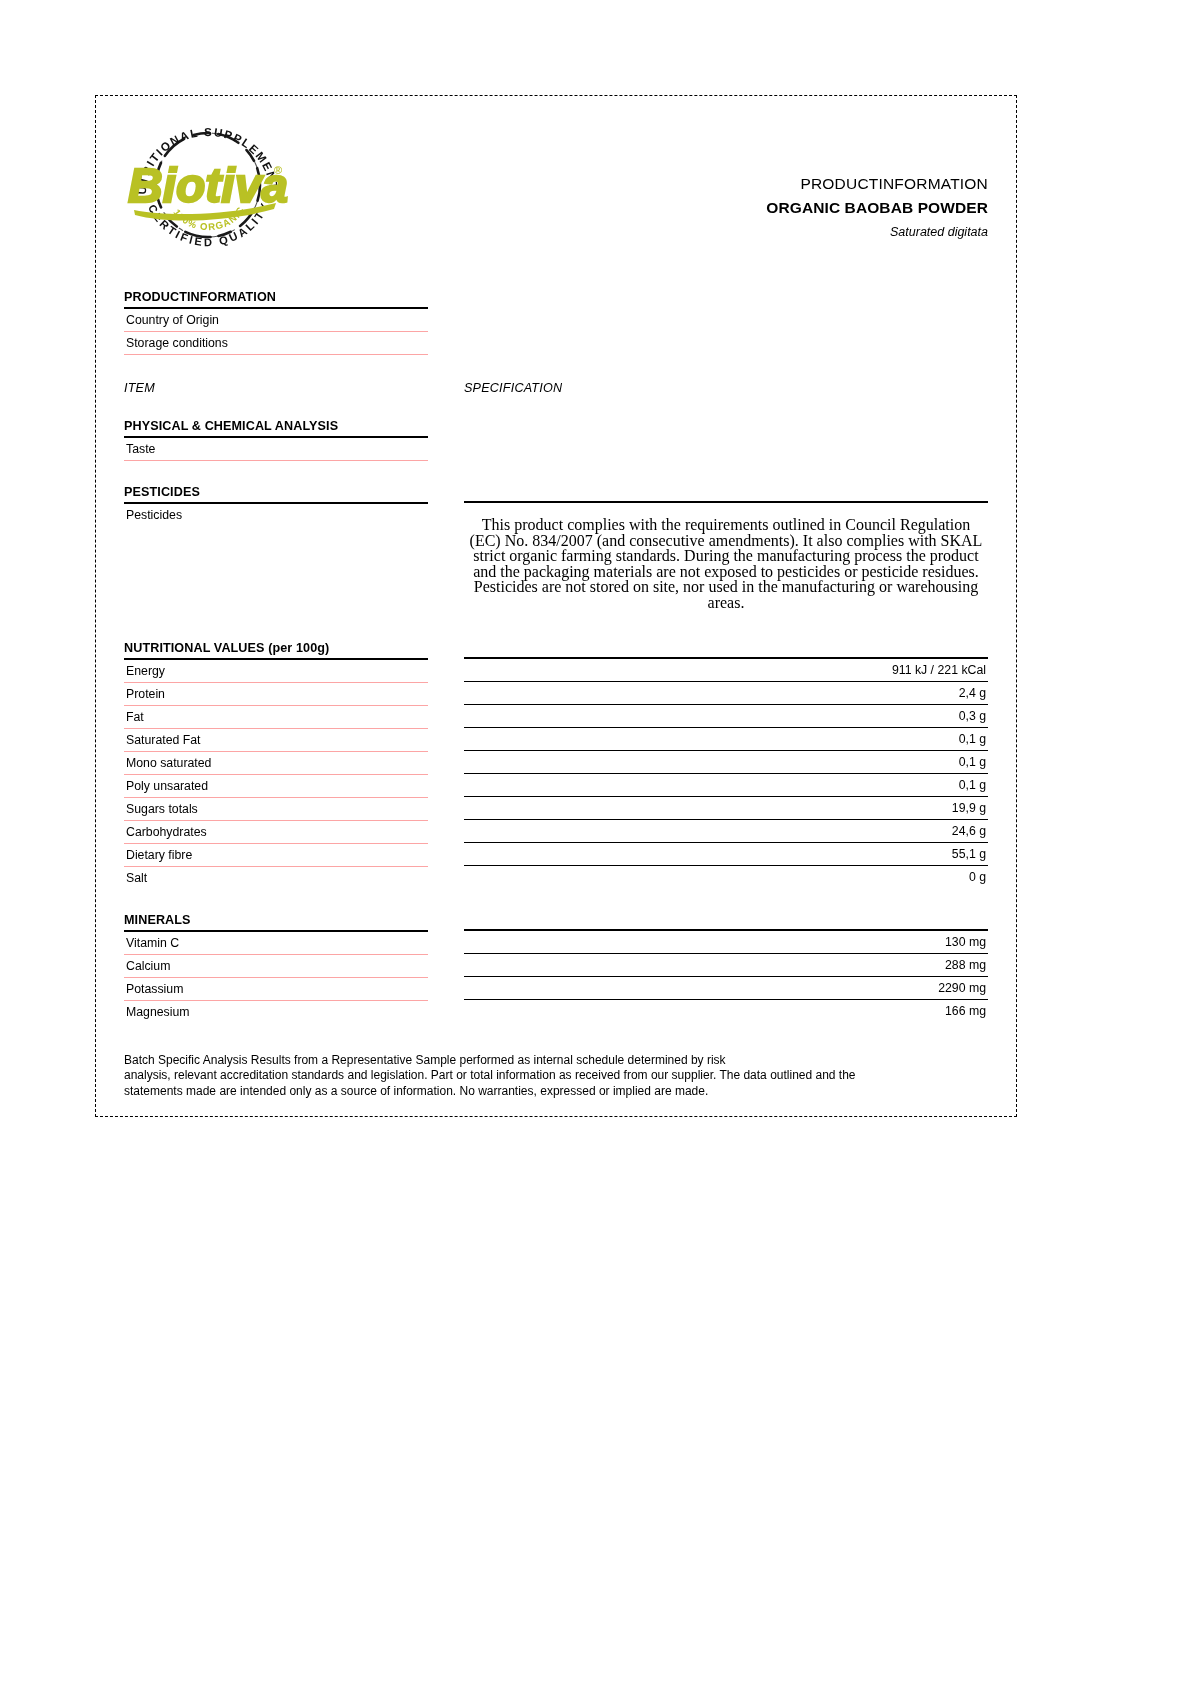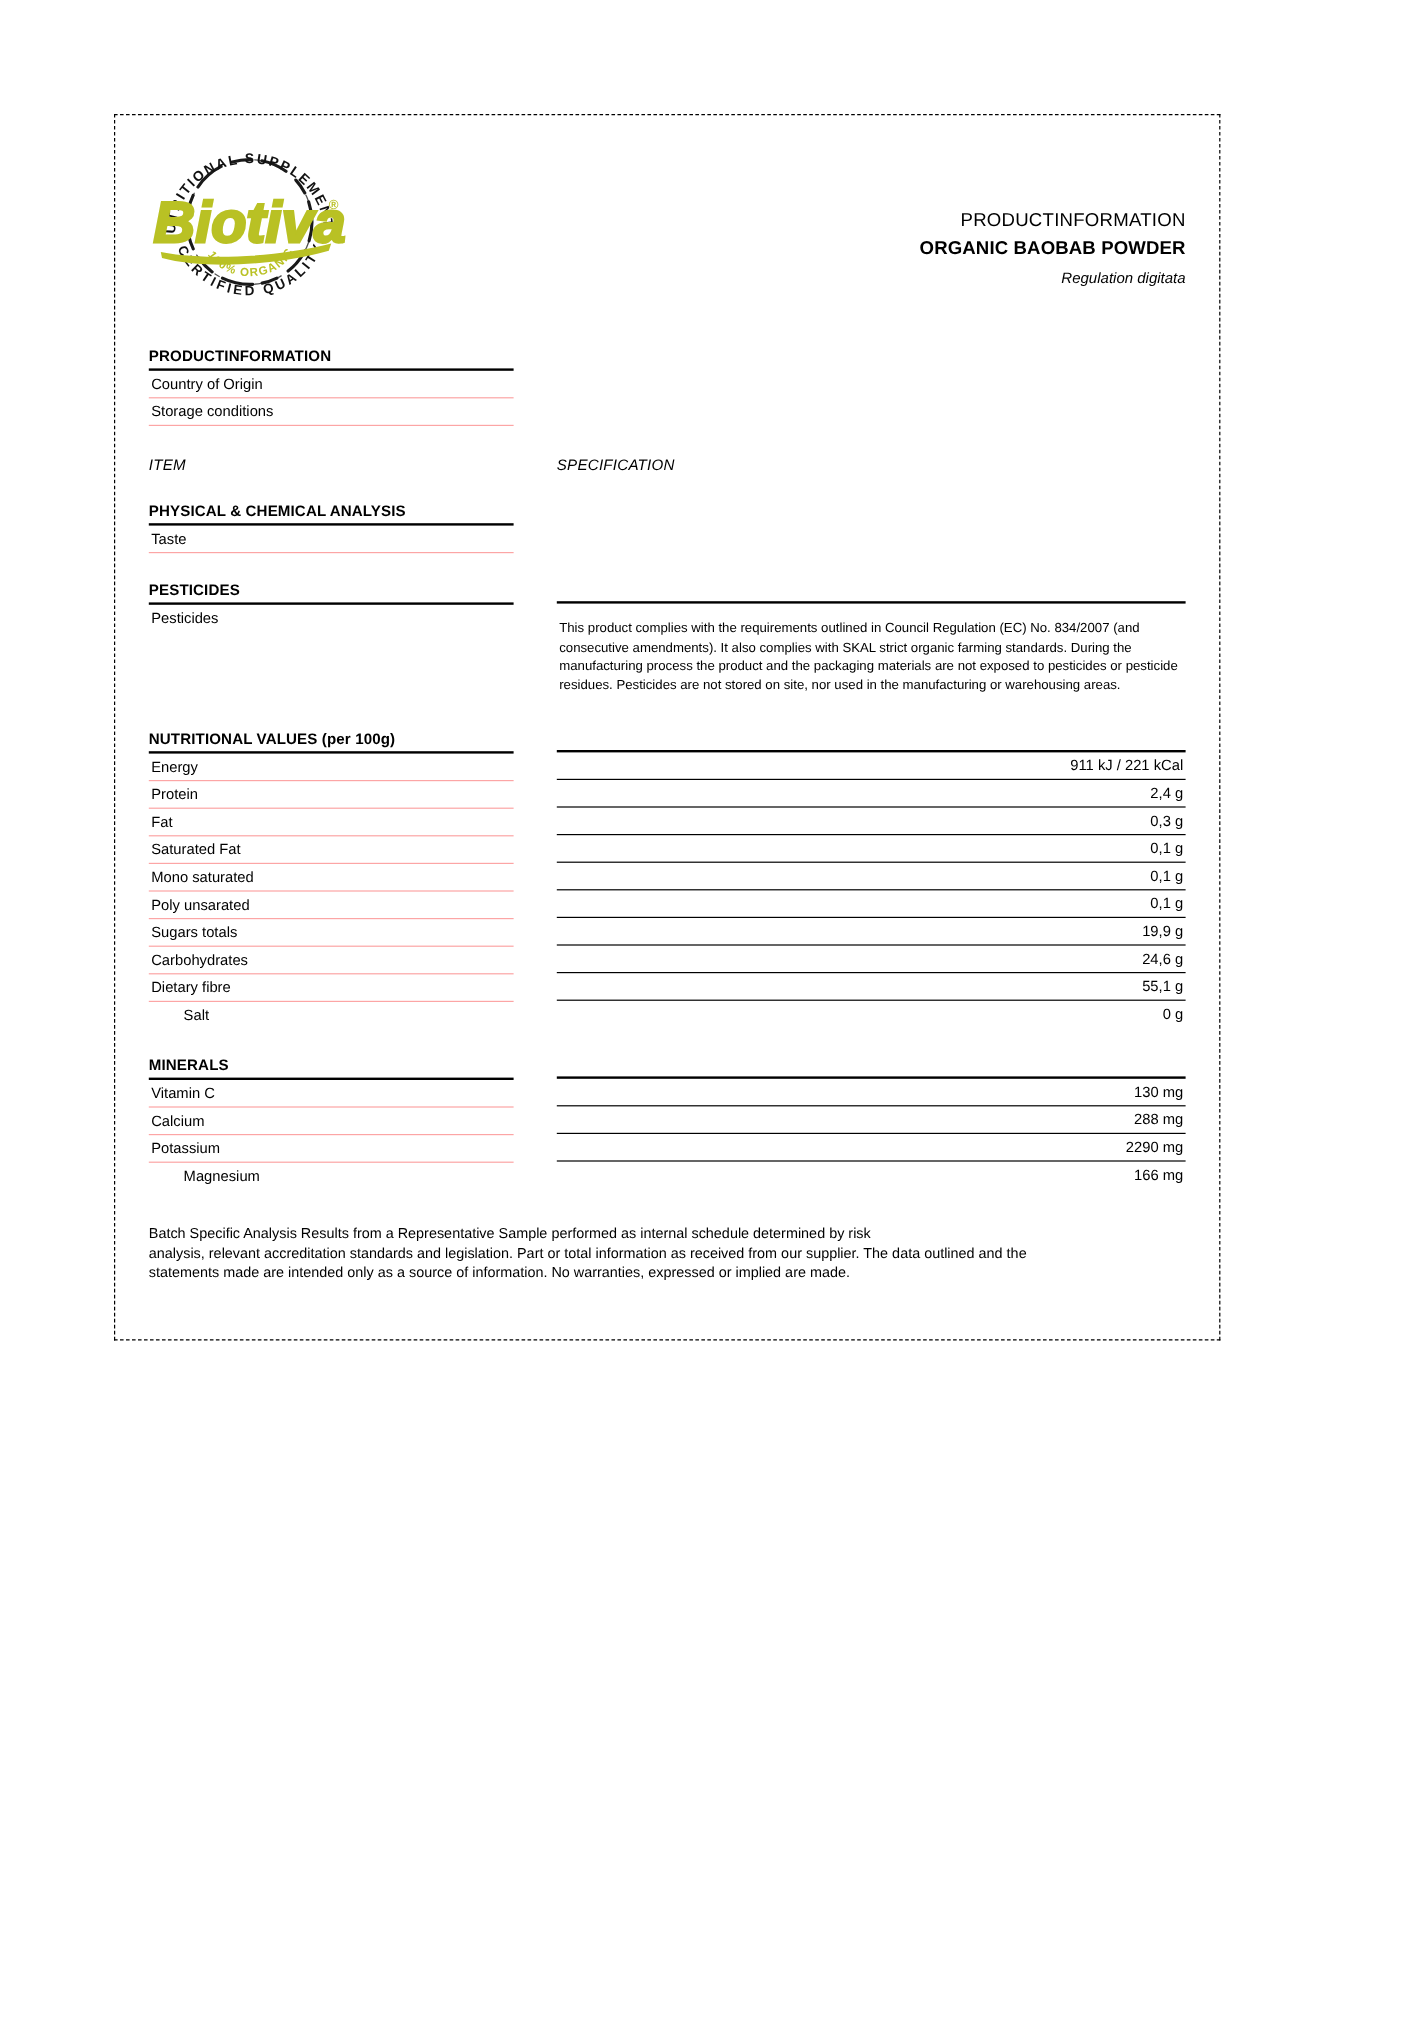--- a/index.html
+++ b/index.html
@@ -97,21 +97,21 @@
     border-bottom: 2px solid #000;
     min-height: 18px;
   }
   .row-label {
     font-size: 12.3px;
     padding: 4px 0 3px 2px;
     border-bottom: 1px solid #fca5a5;
     min-height: 22px;
     line-height: 15px;
   }
-  .row-label.last { border-bottom: none; margin-left: 27px; }
+  .row-label.last { border-bottom: none; }
   .row-value {
     font-size: 12.3px;
     text-align: right;
     padding: 4px 2px 3px 0;
     border-bottom: 1px solid #000;
     min-height: 22px;
     line-height: 15px;
   }
   .row-value.last { border-bottom: none; }
 
@@ -130,24 +130,25 @@
     font-style: italic;
     text-align: left;
     letter-spacing: 0.2px;
   }
 
   .gap-sm { height: 24px; }
   .gap-md { height: 30px; }
   .gap-lg { height: 34px; }
 
   .pest-para {
-    font-size: 11px;
+    font-size: 16px;
     line-height: 15.6px;
     padding: 14px 2px 0 2px;
-    text-align: left;
+    text-align: center;
+    font-family: Liberation Serif, serif;
   }
   .pest-left-label {
     font-size: 12.3px;
     padding: 4px 0 3px 2px;
     min-height: 22px;
     line-height: 15px;
   }
 
   .footer-note {
     font-size: 12px;
@@ -192,21 +193,21 @@
 
           <text font-family="'Liberation Sans', sans-serif" font-size="9.6" font-weight="bold" fill="#B9C124" letter-spacing="1.1">
             <textPath href="#arcBadge" startOffset="50%" text-anchor="middle">100% ORGANIC</textPath>
           </text>
         </svg>
       </div>
 
       <div class="header-text">
         <div class="hdr-line1">PRODUCTINFORMATION</div>
         <div class="hdr-line2">ORGANIC BAOBAB POWDER</div>
-        <div class="hdr-line3">Regulation digitata</div>
+        <div class="hdr-line3">Saturated digitata</div>
       </div>
     </div>
 
     <div class="gap-lg"></div>
 
     <div class="section">
       <div class="col-left">
         <div class="sec-title">PRODUCTINFORMATION</div>
         <div class="row-label">Country of Origin</div>
         <div class="row-label">Storage conditions</div>

